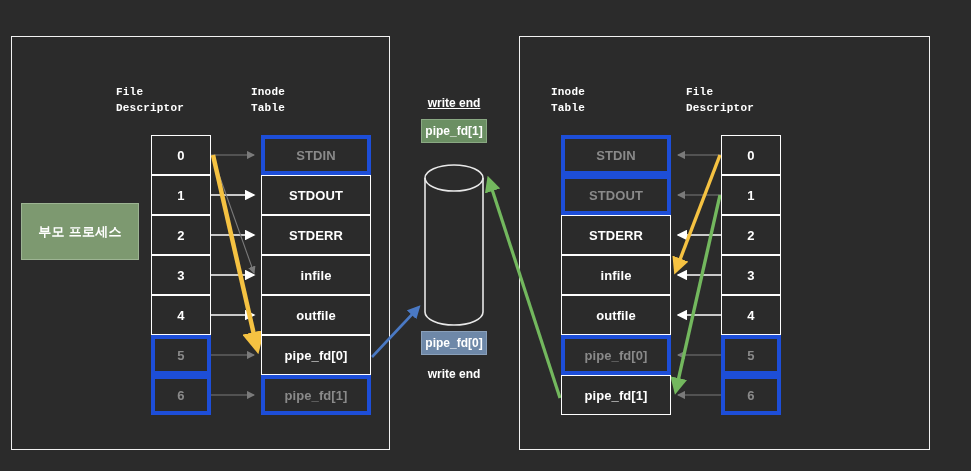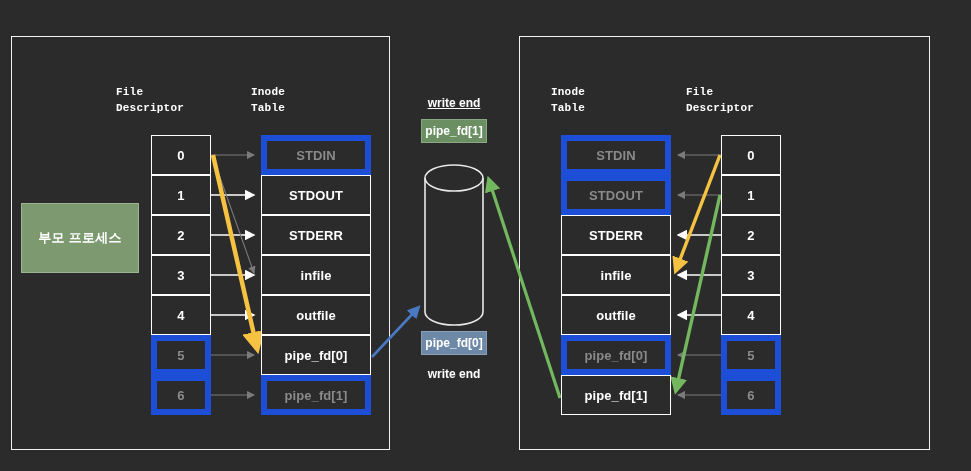--- a/index.html
+++ b/index.html
@@ -48,37 +48,37 @@
     font-size: 13px;
     font-weight: bold;
     background: #2b2b2b;
     letter-spacing: .1px;
   }
   .cell.active {
     border: 1.5px solid #ffffff;
     color: #ffffff;
   }
   .cell.dim {
-    border: 6px solid #1d4ed8;
+    border: 4px solid #1d4ed8;
     color: #8a8a8a;
   }
 
   .proc-box {
     position: absolute;
     box-sizing: border-box;
     display: flex;
     align-items: center;
     justify-content: center;
     color: #ffffff;
     font-size: 13px;
     font-weight: bold;
     letter-spacing: .3px;
   }
   #proc-parent {
-    left: 21px; top: 203px; width: 118px; height: 70px;
+    left: 21px; top: 203px; width: 118px; height: 57px;
     background: #7d9970;
     border: 1.5px solid #9db493;
   }
   #proc-child {
     left: 801px; top: 203px; width: 118px; height: 57px;
     background: #7a6391;
     border: 1.5px solid #9b85ae;
   }
 
   .endlabel {

